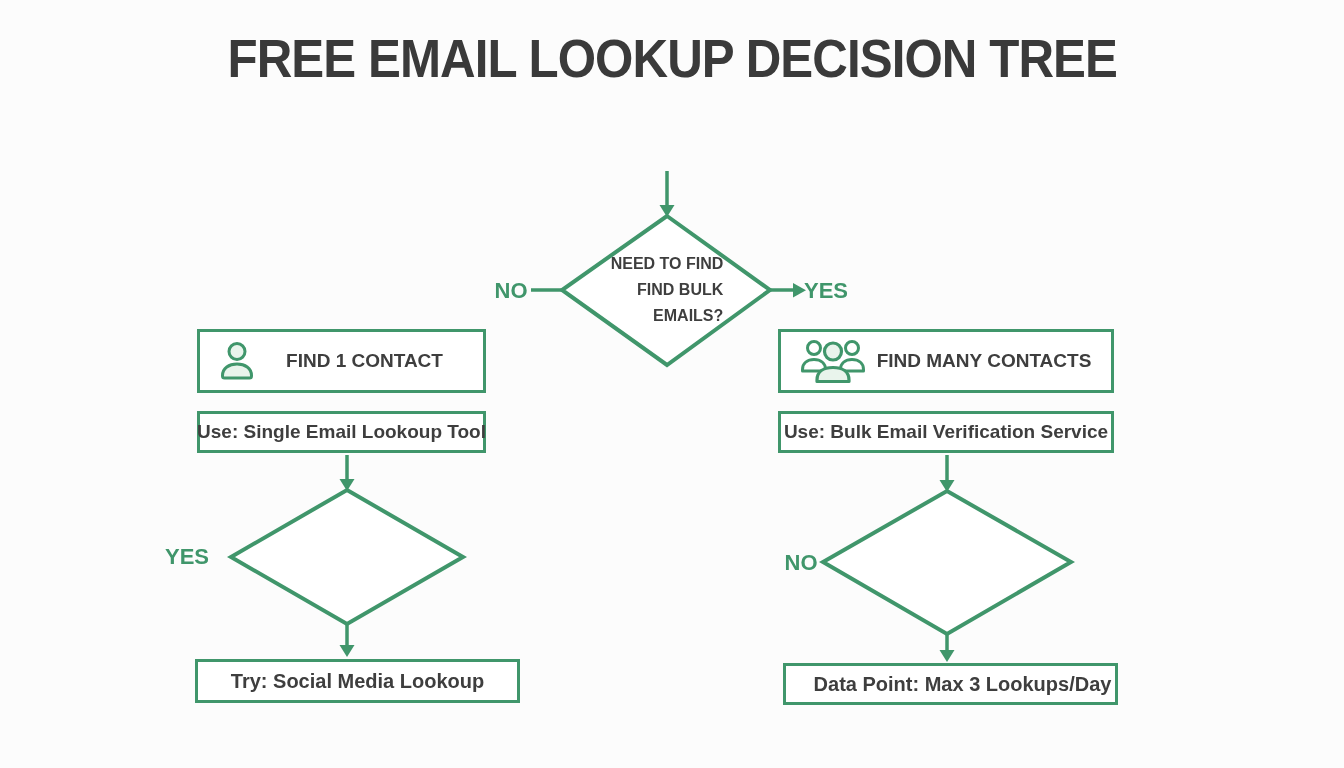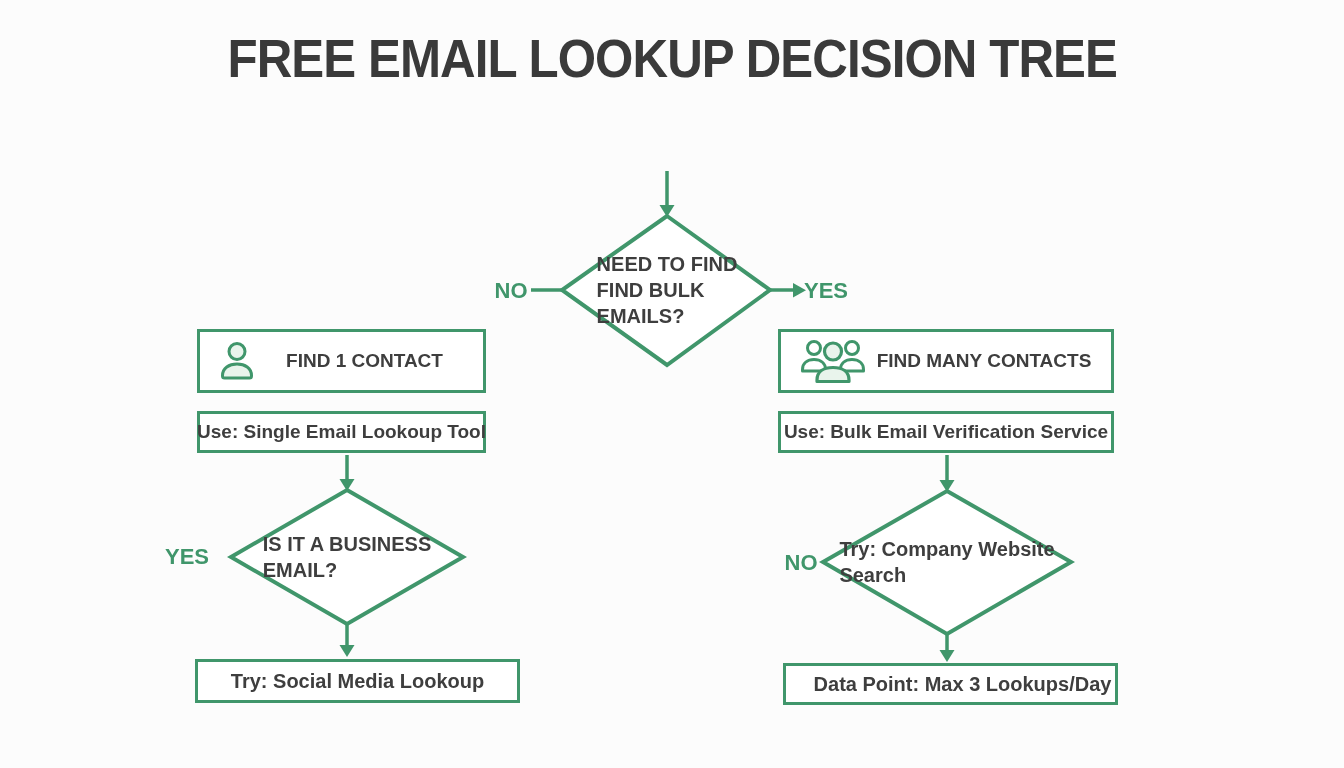--- a/index.html
+++ b/index.html
@@ -66,22 +66,22 @@
     align-items: center;
     justify-content: center;
     font-size: 30px;
     font-weight: 700;
     letter-spacing: 0.5px;
     color: #333333;
   }
   .diamond-label {
     position: absolute;
     transform: translate(-50%, -50%);
-    text-align: left;
-    font-size: 20px;
+    text-align: right;
+    font-size: 16px;
     font-weight: 700;
     line-height: 26px;
     color: #3E3E3E;
     white-space: nowrap;
   }
   .diamond-label span { display: block; }
   #root-diamond-label  { left: 667px; top: 290px; }
   #left-diamond-label  { left: 347px; top: 557px; }
   #right-diamond-label { left: 947px; top: 562px; }
   .edge-label {
@@ -170,24 +170,20 @@
         <path d="M2.5 34.5 C2.5 27 9 23 17 23 C25 23 31.5 27 31.5 34.5 L31.5 35 Q31.5 37 29.5 37 L4.5 37 Q2.5 37 2.5 35 Z" fill="#E9F4EC" stroke="#40966B" stroke-width="3" stroke-linejoin="round"></path>
       </svg>
     </span>
     <span class="hdr-label">FIND 1 CONTACT</span>
   </div>
 
   <div class="box" id="box-use-single">
     <span>Use: Single Email Lookoup Tool</span>
   </div>
 
-  <div class="diamond-label" id="left-diamond-label">
-    <span>IS IT A BUSINESS</span>
-    <span>EMAIL?</span>
-  </div>
   <div class="edge-label" id="left-yes-label">YES</div>
 
   <div class="box" id="box-try-social">
     <span>Try: Social Media Lookoup</span>
   </div>
 
   <div class="box header-box" id="box-find-many">
     <span class="icon-wrap">
       <svg width="64" height="46" viewBox="0 0 64 46">
         <circle cx="13" cy="10" r="6.5" fill="#FFFFFF" stroke="#40966B" stroke-width="3"></circle>
@@ -198,23 +194,19 @@
         <circle cx="32" cy="13.5" r="8.5" fill="#E9F4EC" stroke="#40966B" stroke-width="3.2"></circle>
       </svg>
     </span>
     <span class="hdr-label">FIND MANY CONTACTS</span>
   </div>
 
   <div class="box" id="box-use-bulk">
     <span>Use: Bulk Email Verification Service</span>
   </div>
 
-  <div class="diamond-label" id="right-diamond-label">
-    <span>Try: Company Website</span>
-    <span>Search</span>
-  </div>
   <div class="edge-label" id="right-no-label">NO</div>
 
   <div class="box" id="box-data-point">
     <span>Data Point: Max 3 Lookups/Day</span>
   </div>
 
 </div>
 
 </body></html>

